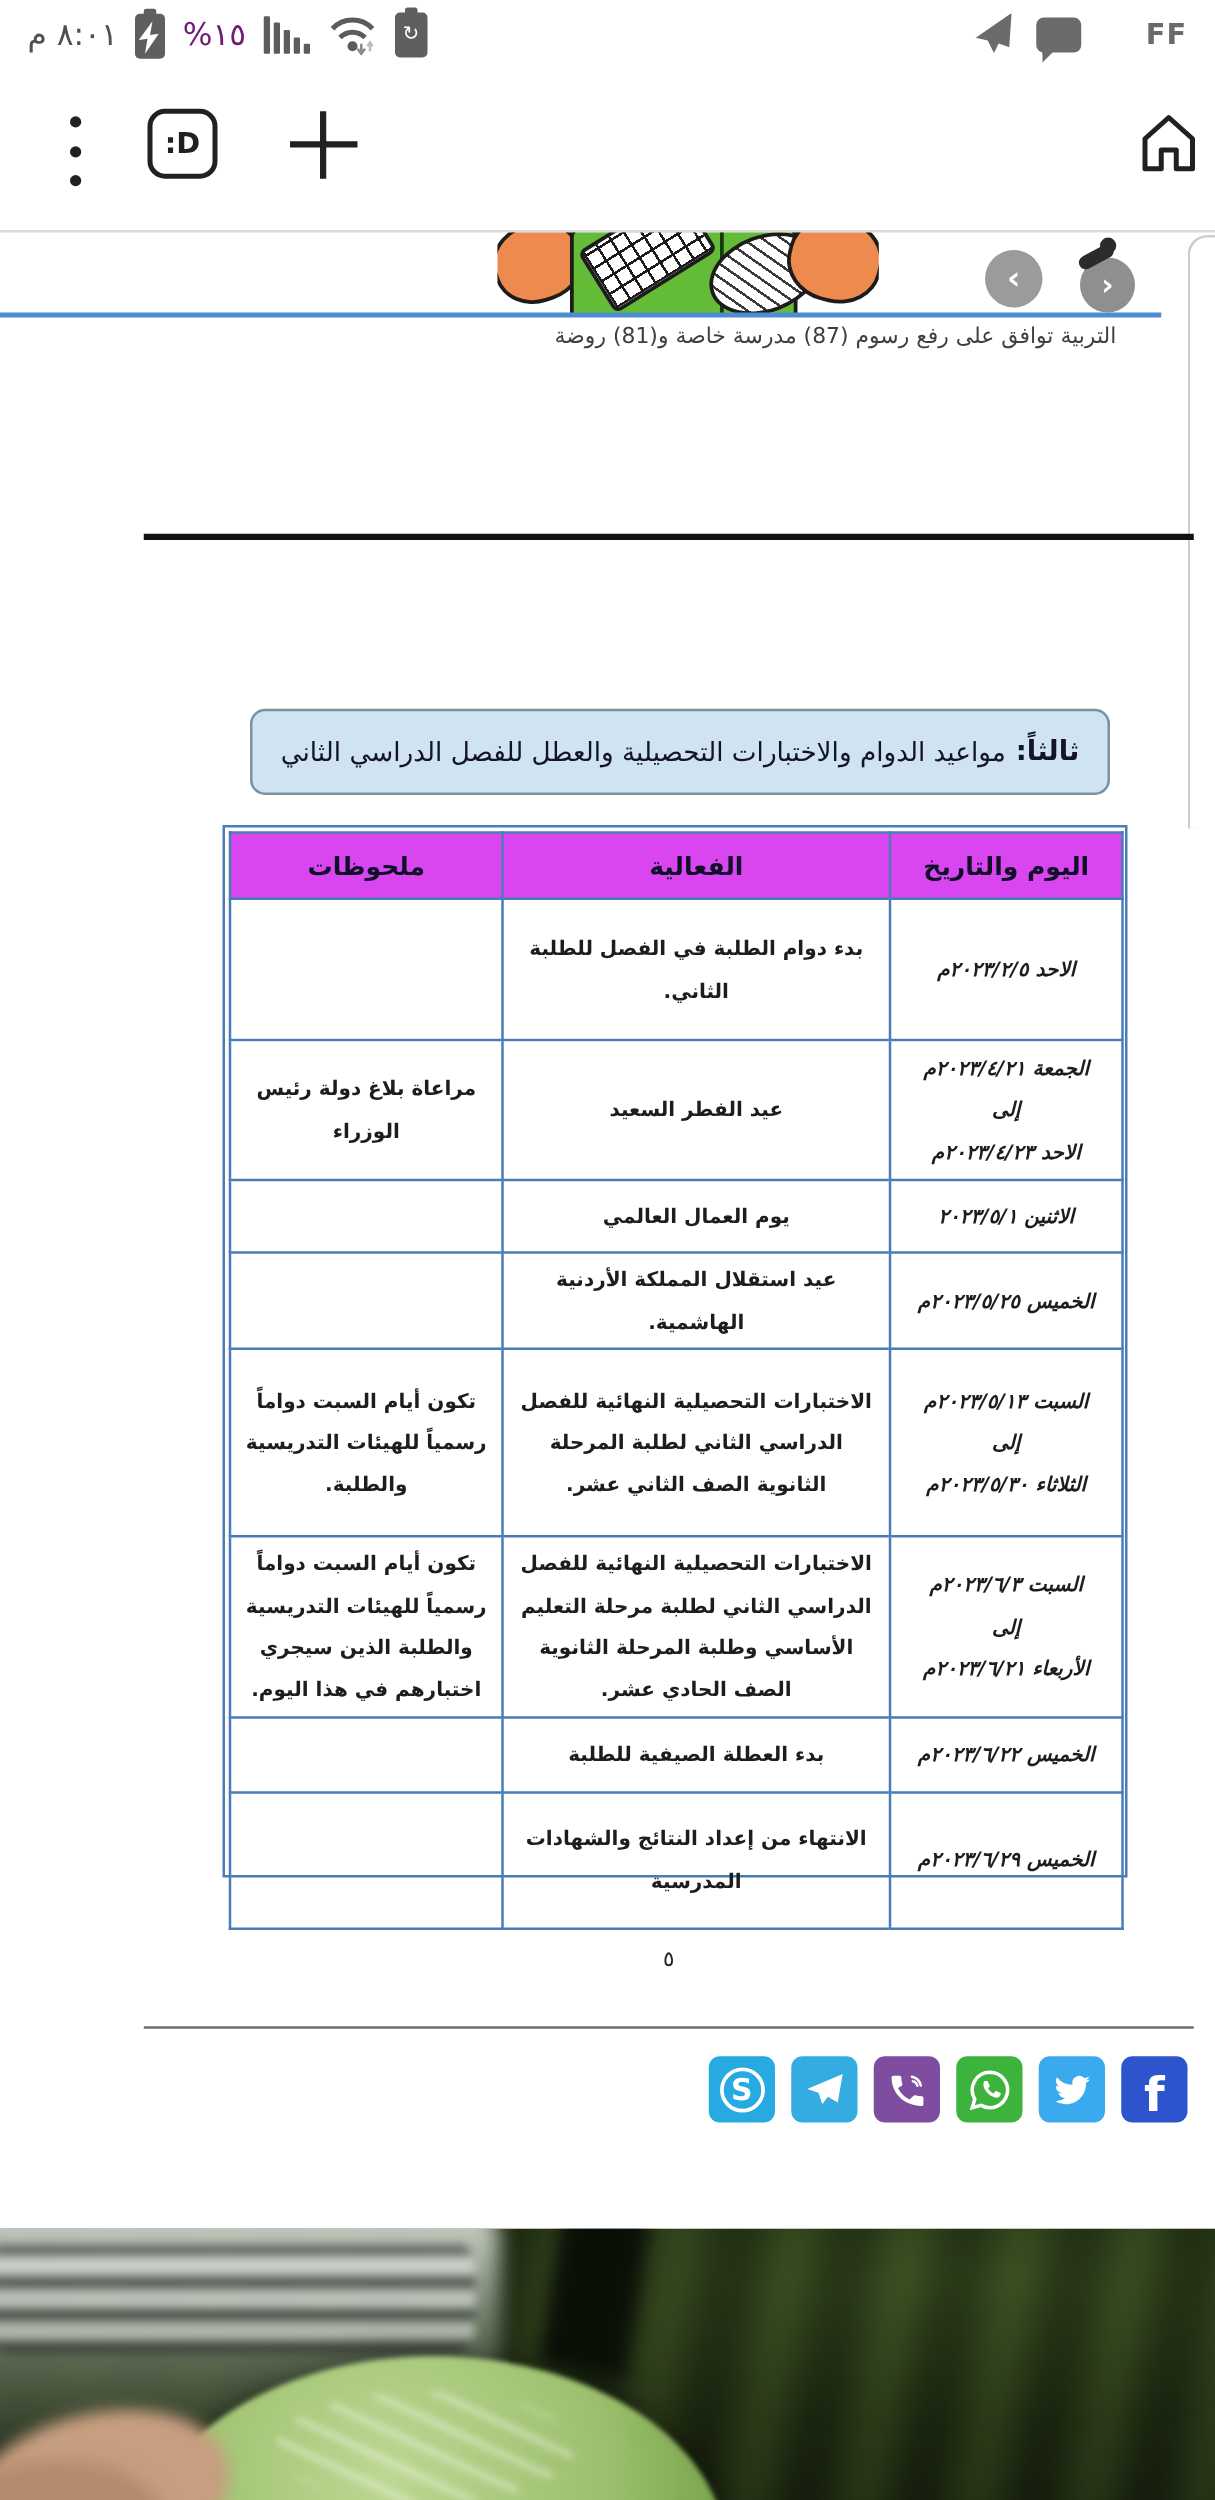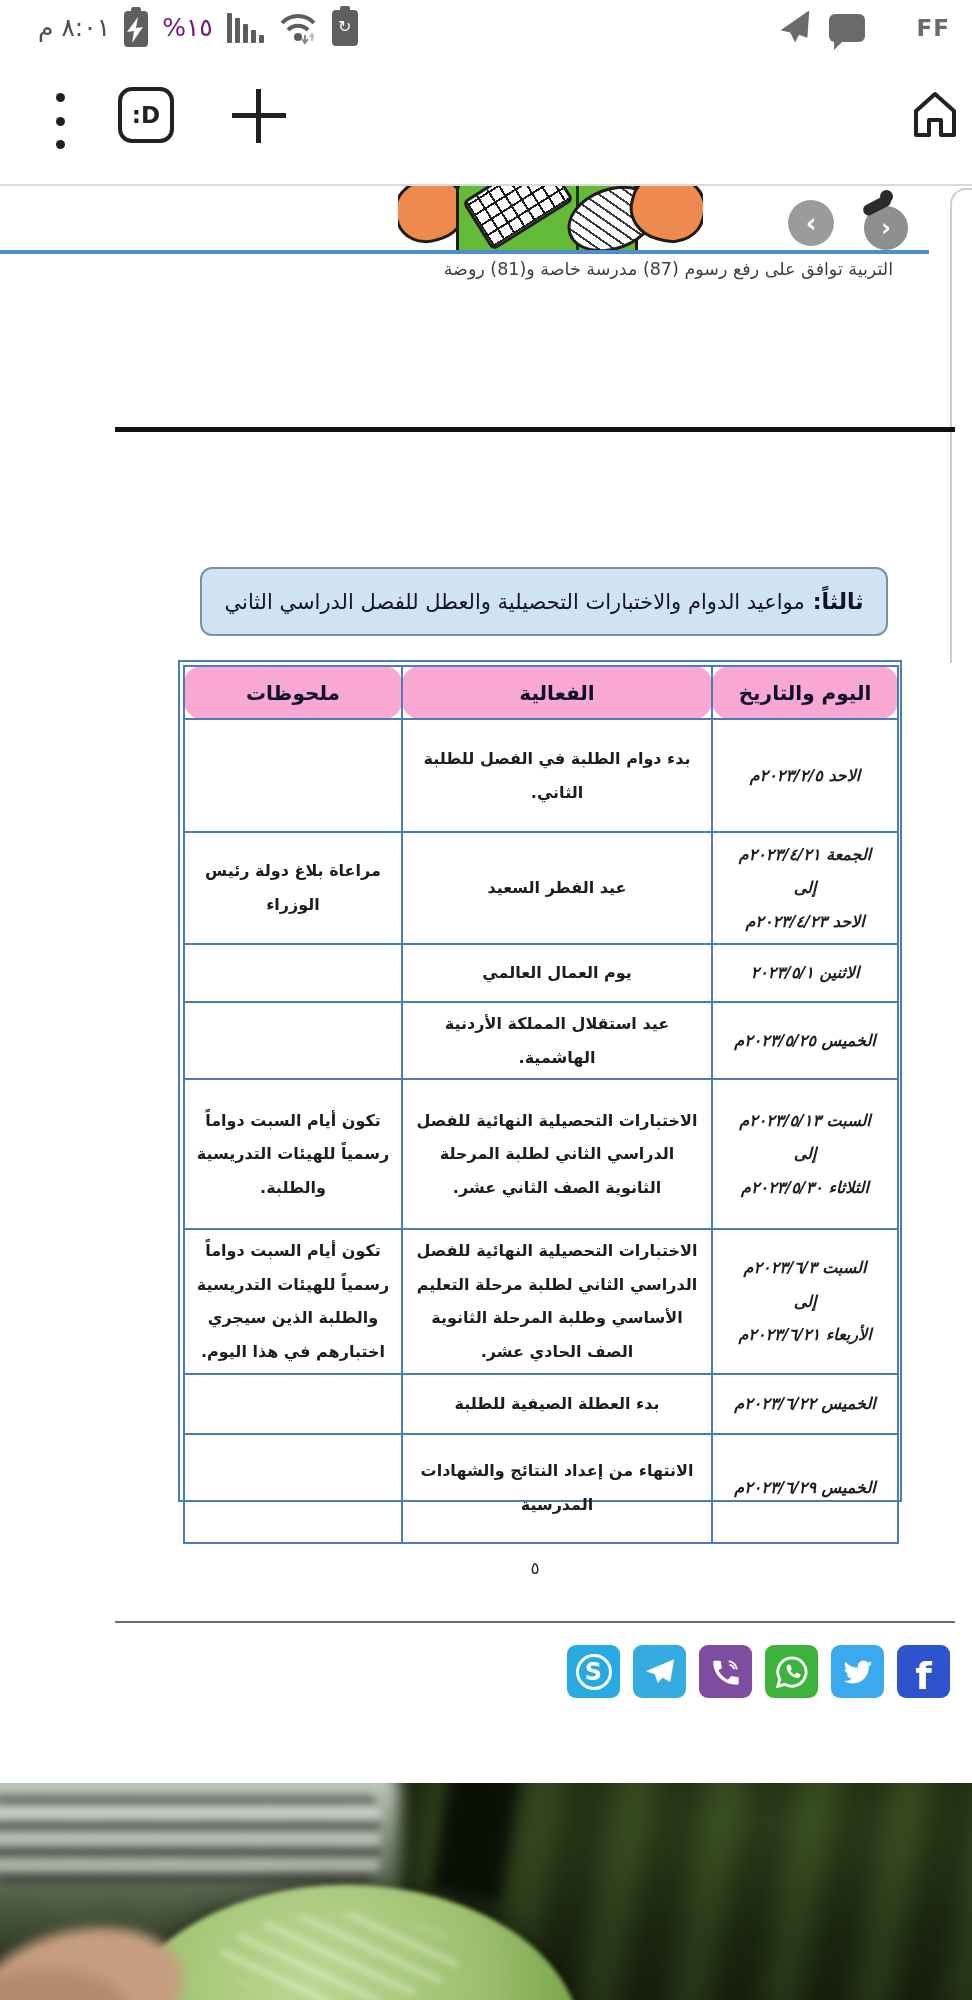--- a/index.html
+++ b/index.html
@@ -3,21 +3,21 @@
 <meta charset="utf-8">
 <style>
   * { margin:0; padding:0; box-sizing:border-box; }
   html,body { width:972px; height:2000px; }
   body { position:relative; width:972px; height:2000px; background:#fff; overflow:hidden;
          font-family:"DejaVu Sans", sans-serif; color:#1b1b1b; }
 
   
   .statusbar { position:absolute; left:0; top:0; width:972px; height:55px; background:#fff;
                display:flex; align-items:center; justify-content:space-between; padding:0 22px; }
-  .sb-left { display:flex; align-items:center; gap:14px; height:100%;margin-left:16px; }
+  .sb-left { display:flex; align-items:center; gap:14px; height:100%; }
   .sb-right{ display:flex; align-items:center; gap:16px; height:100%; }
   .sb-time { font-size:25px; color:#4f4f4f; direction:rtl; }
   .sb-pct  { font-size:25px; color:#701a75; direction:rtl; }
   .batt { position:relative; width:24px; height:36px; background:#5f5f5f; border-radius:4px; margin-top:2px; }
   .batt:before { content:""; position:absolute; left:7px; top:-4px; width:10px; height:5px; background:#5f5f5f; border-radius:2px 2px 0 0; }
   .batt svg { position:absolute; left:3px; top:6px; }
   .sigbars { display:flex; align-items:flex-end; gap:3px; height:30px; }
   .sigbars i { display:block; width:5px; background:#5c5c5c; border-radius:1px; }
   .wifi { position:relative; width:40px; height:34px; }
   .bsave { position:relative; width:26px; height:36px; background:#5f5f5f; border-radius:4px; }
@@ -79,21 +79,21 @@
   .title-box { position:absolute; left:200px; top:567px; width:688px; height:69px; background:#cfe3f1;
                border:2px solid #7b90a1; border-radius:12px; display:flex; align-items:center; justify-content:center;
                direction:rtl; font-size:21px; color:#13132b; padding:0 18px; }
   .title-box b { margin-left:8px; font-size:22px; }
 
   
   .table-wrap { position:absolute; left:178px; top:660px; width:724px; height:842px;
                 border:2px solid #4a7db8; padding:3px; background:#fff; }
   table.sched { width:100%; height:100%; border-collapse:collapse; direction:rtl; table-layout:fixed; }
   .sched th, .sched td { border:2px solid #4a7db8; vertical-align:middle; text-align:center; padding:4px 10px; }
-  .sched th { background:#f9a8d4; font-size:20px; font-weight:bold; color:#10102a; height:53px;border-radius:18px; }
+  .sched th { background:#d946ef; font-size:20px; font-weight:bold; color:#10102a; height:53px; }
   .sched col.c-date  { width:186px; }
   .sched col.c-event { width:310px; }
   .sched col.c-notes { width:218px; }
   .sched td { font-size:16px; font-weight:bold; color:#1d1d1d; line-height:2.1; }
   .sched td.date  { white-space:pre-line; font-size:16px;font-style:italic; }
   .sched tbody tr:nth-child(1) td { height:113px; }
   .sched tbody tr:nth-child(2) td { height:112px; }
   .sched tbody tr:nth-child(3) td { height:58px; }
   .sched tbody tr:nth-child(4) td { height:57px; }
   .sched tbody tr:nth-child(5) td { height:150px; }

